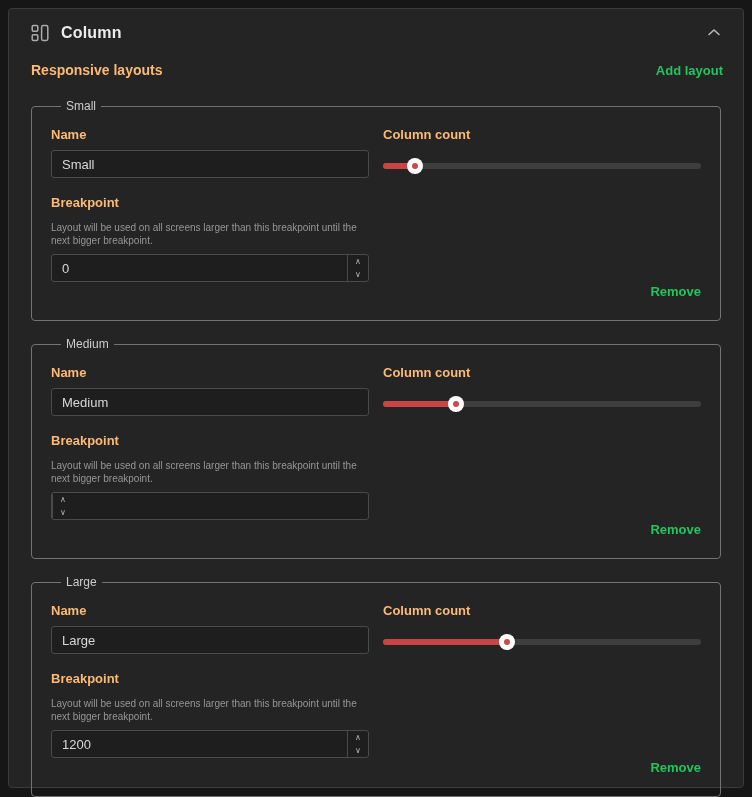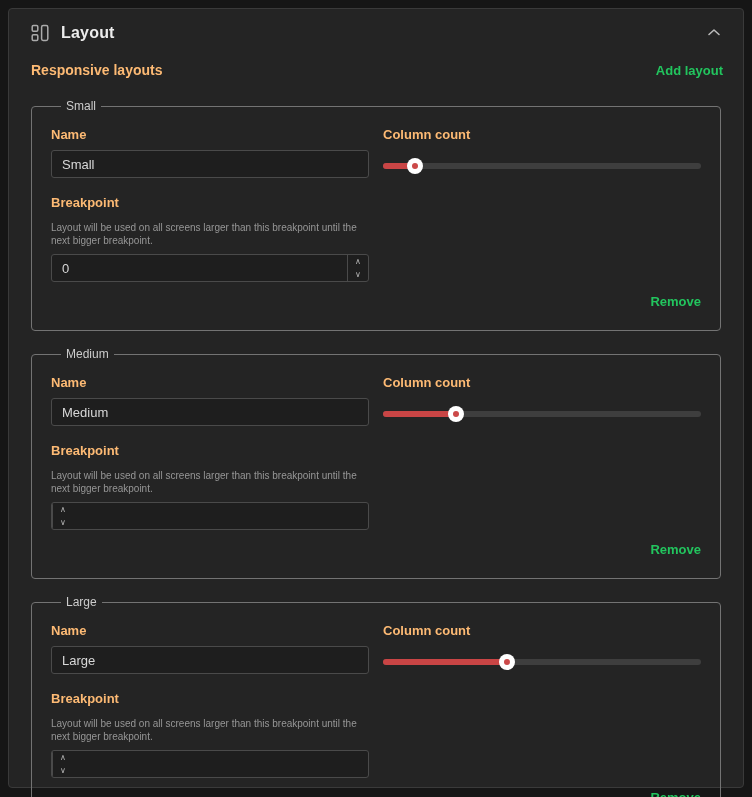--- a/index.html
+++ b/index.html
@@ -125,36 +125,36 @@
     border-radius: 50%;
     cursor: pointer;
   }
   .slider-thumb::after {
     content: "";
     position: absolute; left: 5px; top: 5px;
     width: 6px; height: 6px;
     border-radius: 50%;
     background: #cc4949;
   }
-  .remove-row { text-align: right; margin-top: 10px; }
+  .remove-row { text-align: right; }
 </style>
 </head>
 <body>
 
 <div class="panel">
 
   <div class="panel-header">
     <span class="hicon">
       <svg width="18" height="18" viewBox="0 0 18 18" fill="none">
         <rect x="1.2" y="1.6" width="5.6" height="5.6" rx="1.2" stroke="#ababab" stroke-width="1.5"></rect>
         <rect x="1.2" y="10.8" width="5.6" height="5.6" rx="1.2" stroke="#ababab" stroke-width="1.5"></rect>
         <rect x="10.6" y="1.6" width="6.2" height="14.8" rx="1.6" stroke="#ababab" stroke-width="1.5"></rect>
       </svg>
     </span>
-    <span class="panel-title">Layout</span>
+    <span class="panel-title">Column</span>
     <button class="collapse-btn">
       <span>
         <svg width="14" height="9" viewBox="0 0 14 9" fill="none">
           <polyline points="2,6.5 7,2 12,6.5" stroke="#b9b9b9" stroke-width="1.6" fill="none" stroke-linecap="round" stroke-linejoin="round"></polyline>
         </svg>
       </span>
     </button>
   </div>
 
   <div class="section-row">
@@ -224,20 +224,21 @@
 
   <fieldset class="layout-box">
     <legend>Large</legend>
     <div class="grid">
       <div>
         <label class="field-label">Name</label>
         <input class="text-input" type="text" value="Large" style="">
         <label class="field-label bp-label">Breakpoint</label>
         <div class="help-text">Layout will be used on all screens larger than this breakpoint until the next bigger breakpoint.</div>
         <div class="number-input">
+          <input type="text" value="1200" style="">
           <div class="spinners">
             <button>∧</button>
             <button>∨</button>
           </div>
         </div>
       </div>
       <div>
         <label class="field-label">Column count</label>
         <div class="slider-wrap">
           <div class="slider-track"></div>

